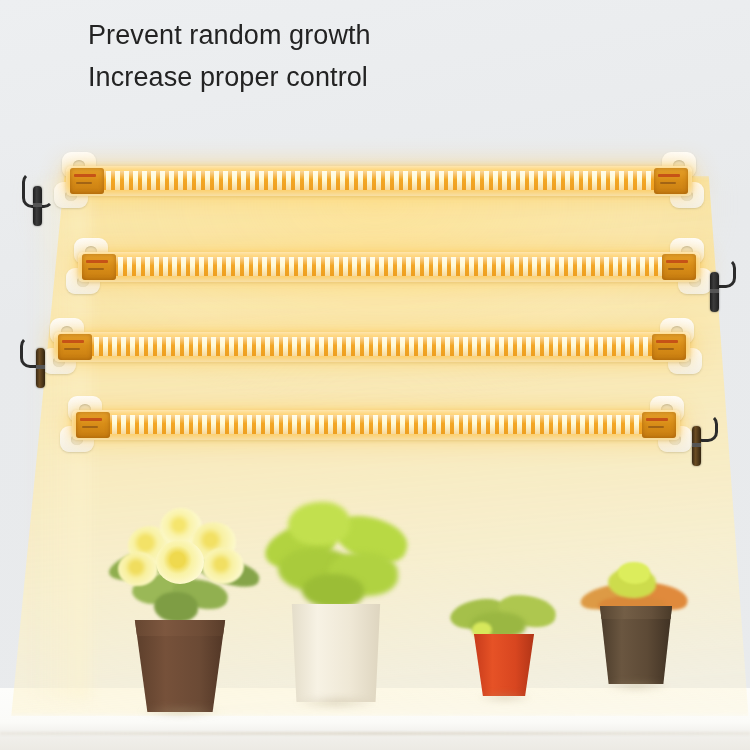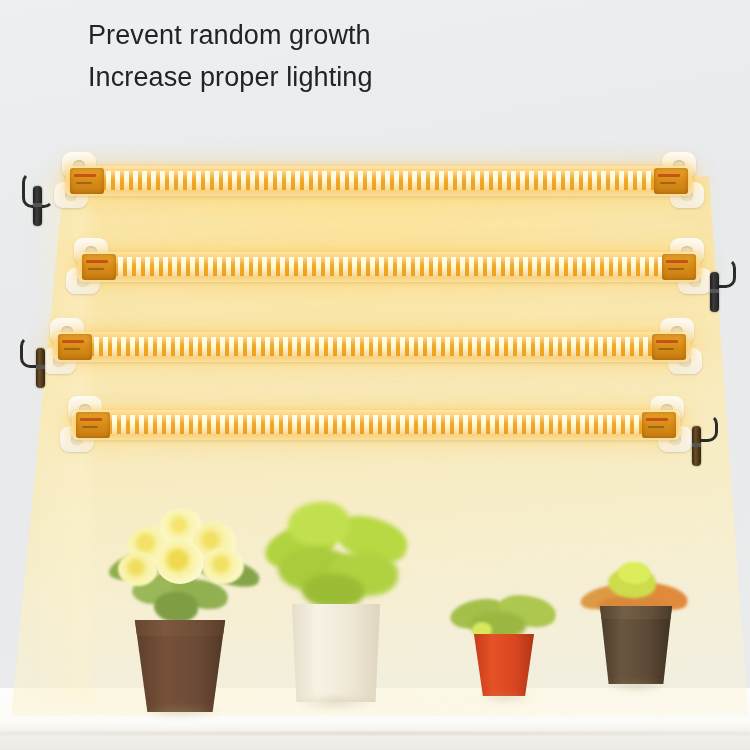--- a/index.html
+++ b/index.html
@@ -241,21 +241,21 @@
     <div class="driver dL"></div>
     <div class="driver dR"></div>
   </div>
   <div class="cable" style="left:690px;top:414px;width:34px;height:40px;">
     <div class="wire" style="left:2px;top:0;width:20px;height:22px;transform:scaleX(-1);"></div>
   </div>
   <div class="barrel warm" style="left:692px;top:426px;"></div>
 
   <div class="headline">
     <div>Prevent random growth</div>
-    <div>Increase proper lighting</div>
+    <div>Increase proper control</div>
   </div>
 
   <div class="plant" style="left:110px;top:500px;width:150px;height:212px;">
 
     <div class="leafblob" style="left:-2px;top:52px;width:66px;height:26px;background:#8fae4e;transform:rotate(-16deg);filter:blur(1.4px);"></div>
     <div class="leafblob" style="left:86px;top:60px;width:64px;height:24px;background:#85a449;transform:rotate(14deg);filter:blur(1.4px);"></div>
     <div class="leafblob" style="left:22px;top:74px;width:58px;height:30px;background:#9ab857;transform:rotate(-8deg);filter:blur(1.6px);"></div>
     <div class="leafblob" style="left:62px;top:80px;width:56px;height:28px;background:#91b050;transform:rotate(10deg);filter:blur(1.6px);"></div>
     <div class="leafblob" style="left:44px;top:92px;width:44px;height:30px;background:#7e9d44;filter:blur(1.8px);"></div>
 

